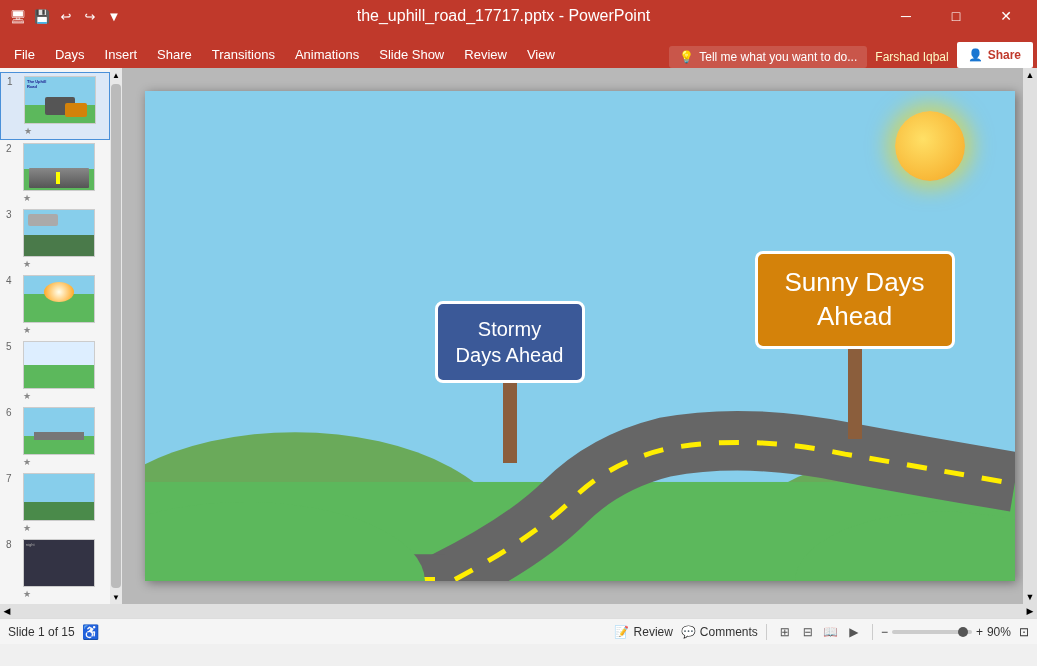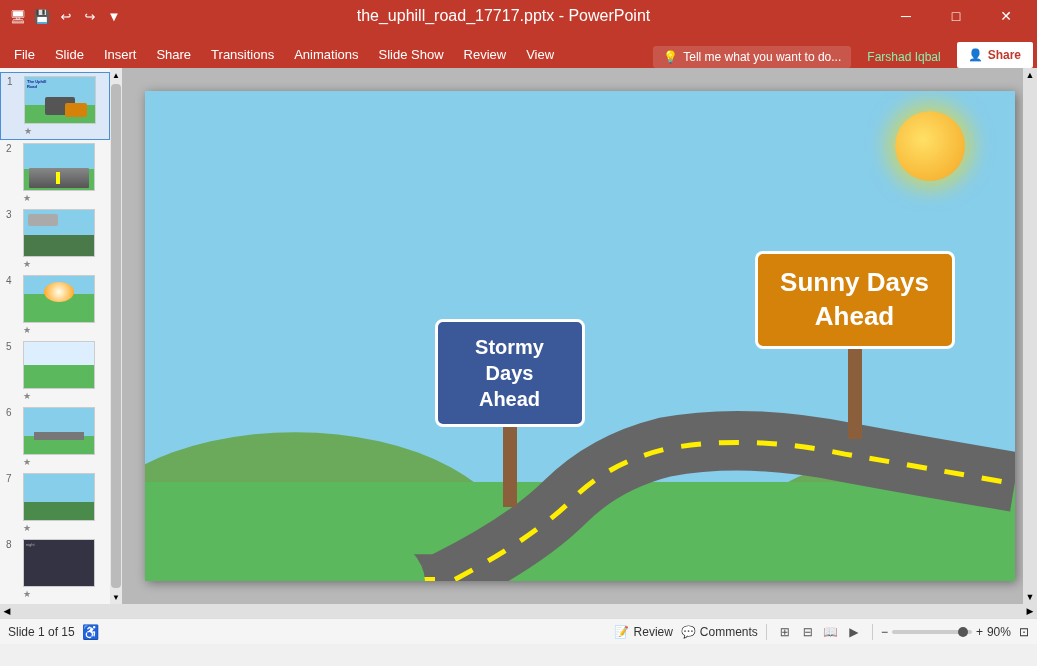--- a/index.html
+++ b/index.html
@@ -45,23 +45,23 @@
       border-radius: 3px;
       color: white;
       font-size: 12px;
       padding: 4px 10px;
       display: flex;
       align-items: center;
       gap: 5px;
       cursor: pointer;
     }
     .menu-user {
-      color: #86efac;
+      color: #fef9c3;
       font-size: 12px;
-      padding: 4px 16px;
+      padding: 4px 8px;
       display: flex;
       align-items: center;
     }
     .share-btn {
       background: white;
       color: #c0392b;
       font-size: 12px;
       padding: 4px 12px;
       border-radius: 2px;
       display: flex;
@@ -168,40 +168,40 @@
       text-shadow: 3px 3px 0 #1a1a8c, -2px -2px 0 #1a1a8c, 2px -2px 0 #1a1a8c, -2px 2px 0 #1a1a8c;
       font-family: Arial Black, sans-serif;
       line-height: 1.1;
       z-index: 10;
     }
 
     
     .sign-stormy {
       position: absolute;
       left: 290px;
-      top: 228px;
+      top: 210px;
       z-index: 20;
     }
     .sign-sunny {
       position: absolute;
       right: 60px;
       top: 160px;
       z-index: 20;
     }
     .sign-post {
       width: 14px;
       background: #8B5E3C;
       margin: 0 auto;
     }
     .sign-board {
       border-radius: 8px;
       padding: 12px 16px;
       text-align: center;
       color: white;
-      font-weight: bold;
+      font-weight: normal;
       font-size: 22px;
       line-height: 1.3;
       border: 3px solid white;
     }
     .sign-board.stormy { background: #3b5998; font-size: 20px; width: 150px; }
     .sign-board.sunny { background: #d4820a; font-size: 26px; width: 200px; }
 
     
     .status-bar {
       height: 26px;
@@ -270,21 +270,21 @@
   <div class="title-bar-title">the_uphill_road_17717.pptx - PowerPoint</div>
   <div class="title-bar-controls">
     <div class="title-bar-btn">─</div>
     <div class="title-bar-btn">□</div>
     <div class="title-bar-btn close">✕</div>
   </div>
 </div>
 
 <div class="menu-bar">
   <div class="menu-item">File</div>
-  <div class="menu-item">Slide</div>
+  <div class="menu-item">Days</div>
   <div class="menu-item">Insert</div>
   <div class="menu-item">Share</div>
   <div class="menu-item">Transitions</div>
   <div class="menu-item">Animations</div>
   <div class="menu-item">Slide Show</div>
   <div class="menu-item">Review</div>
   <div class="menu-item">View</div>
   <div class="menu-tell">
     <span>💡</span>
     <span>Tell me what you want to do...</span>

